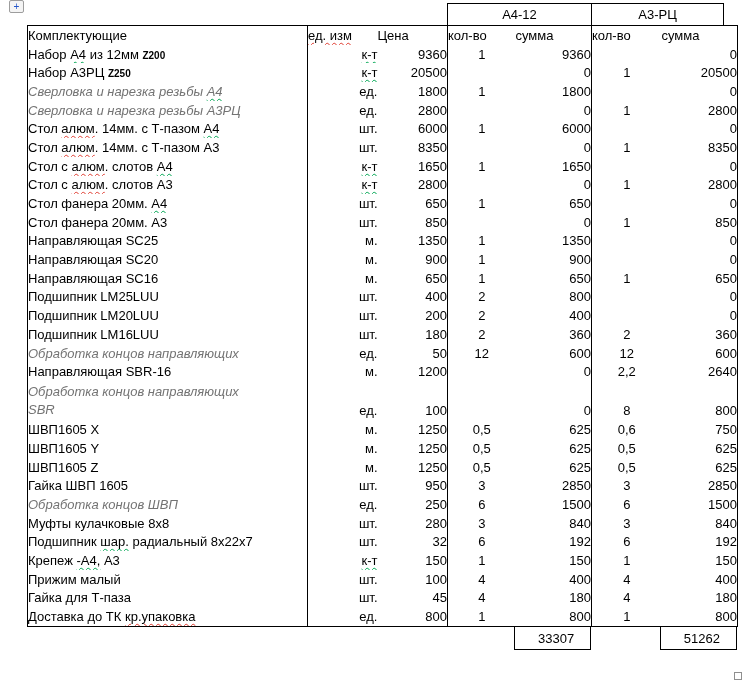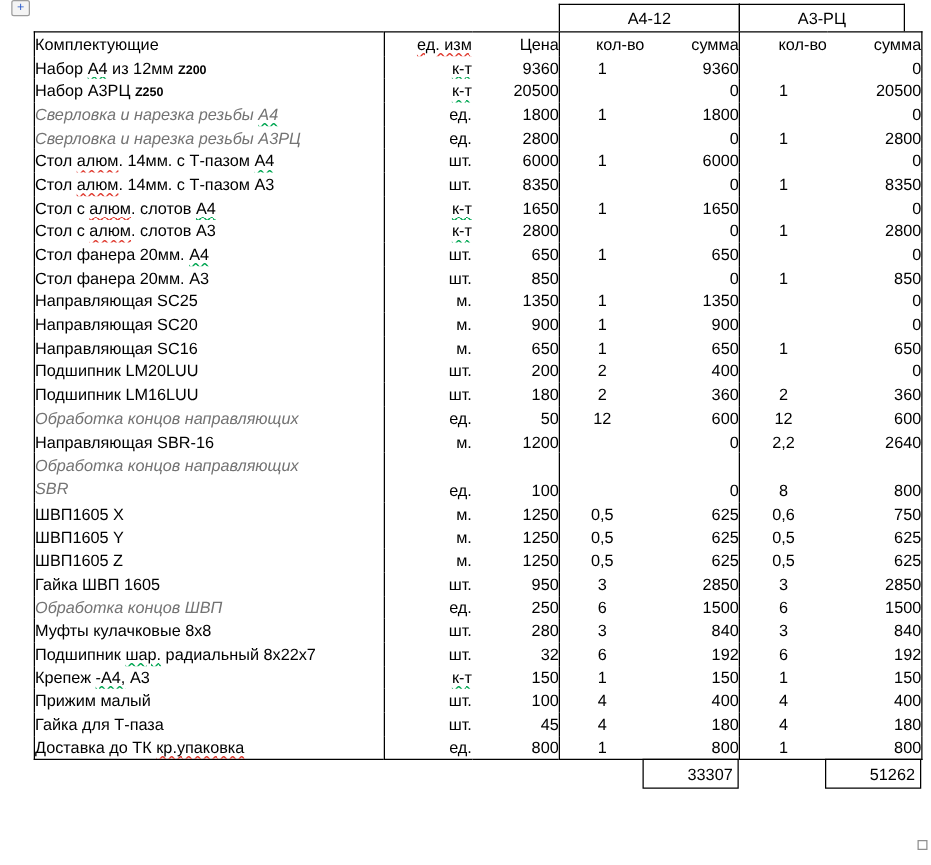--- a/index.html
+++ b/index.html
@@ -28,21 +28,21 @@
   .group-a3{width:133px;margin-left:-1px;}
   
   table.grid{
     border-collapse:collapse;table-layout:fixed;width:710px;
     border:1px solid #000;
   }
   table.grid th,table.grid td{
     padding:0;margin:0;font-weight:normal;white-space:nowrap;overflow:hidden;
     height:18.7px;vertical-align:middle;
   }
-  thead th{height:21px;text-align:right;}
+  thead th{height:21px;text-align:left;}
   .bl{border-left:1px solid #000;}
   .c-name{text-align:left;padding-left:6px;}
   .c-unit{text-align:right;}
   .c-price{text-align:right;padding-right:10px;}
   .c-qty{text-align:center;}
   .c-sum{text-align:right;padding-right:10px;}
   tr.tall td{height:37.4px;vertical-align:bottom;padding-bottom:2px;}
   tr.tall td.c-name{vertical-align:middle;line-height:18.2px;white-space:normal;padding-bottom:0;}
   
   td.green{color:#737373;font-weight:bold;font-style:italic;}
@@ -50,21 +50,21 @@
   .b{font-weight:bold;font-size:10px;}
   .rw{text-decoration:underline;text-decoration-style:wavy;text-decoration-color:#e03c31;text-decoration-thickness:1px;text-underline-offset:2px;}
   .gw{text-decoration:underline;text-decoration-style:wavy;text-decoration-color:#00a651;text-decoration-thickness:1px;text-underline-offset:2px;}
   th.hw{text-decoration:underline;text-decoration-style:wavy;text-decoration-color:#e03c31;text-decoration-thickness:1px;text-underline-offset:2px;}
   
   .totals{display:flex;height:24px;margin-top:-1px;}
   .totals .sp1{width:488px;}
   .totals .sp2{width:69px;}
   .total-box{
     box-sizing:border-box;border:1px solid #000;width:77px;
-    display:flex;align-items:center;justify-content:flex-end;padding-right:4px;
+    display:flex;align-items:center;justify-content:flex-end;padding-right:16px;
   }
   
   .handle{
     position:absolute;left:734px;top:672px;width:6px;height:6px;
     background:#fff;border:1px solid #8f8f8f;
   }
 </style>
 </head>
 <body>
 
@@ -213,20 +213,29 @@
         <tr>
           <td class="c-name"><span>Направляющая SC16</span></td>
           <td class="c-unit bl"><span>м.</span></td>
           <td class="c-price"><span>650</span></td>
           <td class="c-qty bl"><span>1</span></td>
           <td class="c-sum"><span>650</span></td>
           <td class="c-qty bl"><span>1</span></td>
           <td class="c-sum"><span>650</span></td>
         </tr>
         <tr>
+          <td class="c-name"><span>Подшипник LM25LUU</span></td>
+          <td class="c-unit bl"><span>шт.</span></td>
+          <td class="c-price"><span>400</span></td>
+          <td class="c-qty bl"><span>2</span></td>
+          <td class="c-sum"><span>800</span></td>
+          <td class="c-qty bl"></td>
+          <td class="c-sum"><span>0</span></td>
+        </tr>
+        <tr>
           <td class="c-name"><span>Подшипник LM20LUU</span></td>
           <td class="c-unit bl"><span>шт.</span></td>
           <td class="c-price"><span>200</span></td>
           <td class="c-qty bl"><span>2</span></td>
           <td class="c-sum"><span>400</span></td>
           <td class="c-qty bl"></td>
           <td class="c-sum"><span>0</span></td>
         </tr>
         <tr>
           <td class="c-name"><span>Подшипник LM16LUU</span></td>

